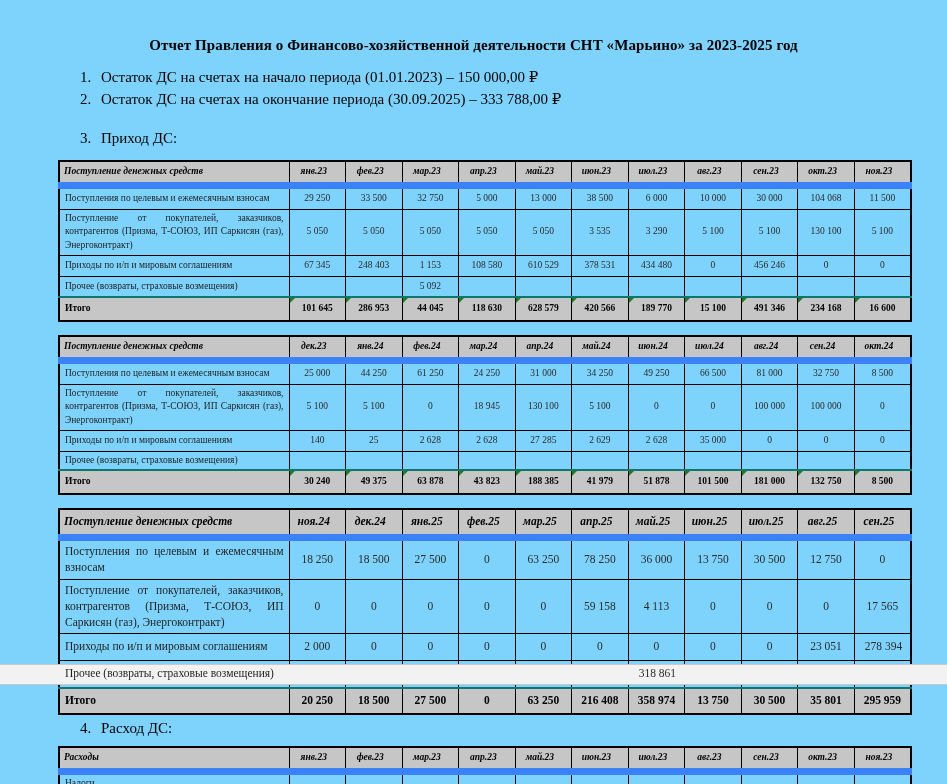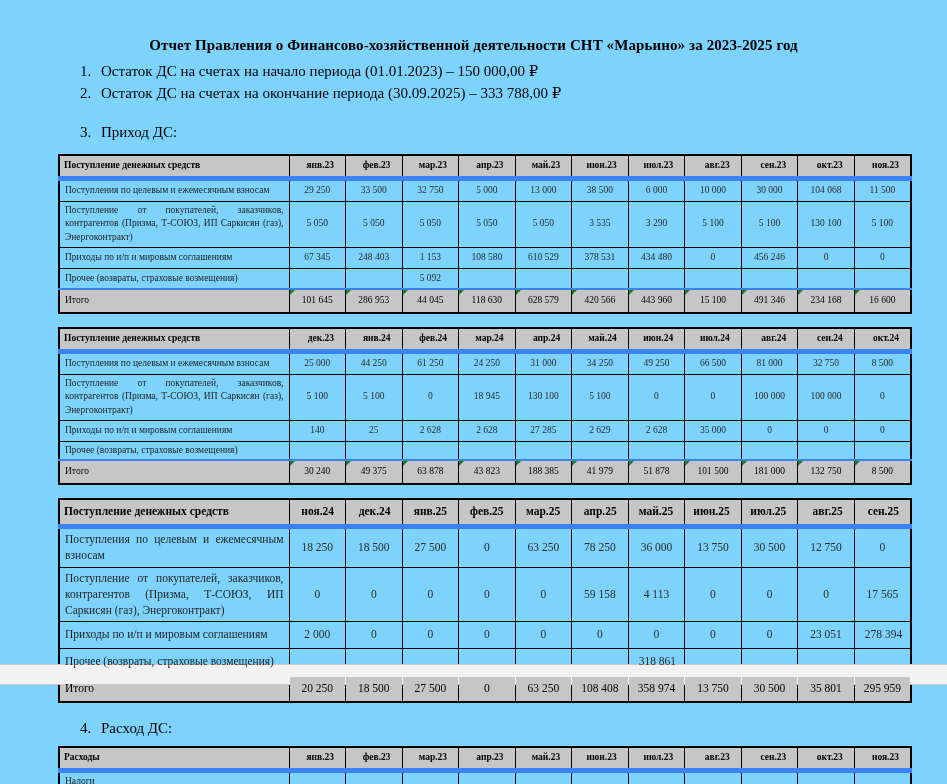--- a/index.html
+++ b/index.html
@@ -13,21 +13,21 @@
 
   
   .page-top { height: 664px; }
   .doc-title {
     padding-top: 37px;
     text-align: center;
     font-size: 15px;
     font-weight: bold;
     letter-spacing: .1px;
   }
-  .olist { margin-top: 6px; }
+  .olist { margin-top: 12px; }
   .oitem { margin-left: 80px; font-size: 15px; line-height: 22px; }
   .onum { display: inline-block; width: 21px; }
   .section-head { margin-top: 17px; margin-bottom: 0; }
 
   
   .tbl-slot { margin: 11px 0 0 58px; }
   .tbl-slot + .tbl-slot { margin-top: 13px; }
   table.fin-table {
     border-collapse: collapse;
     table-layout: fixed;
@@ -36,36 +36,37 @@
   }
   .fin-table col.c-label { width: 230px; }
   .fin-table th, .fin-table td {
     border: 1px solid #000;
     vertical-align: middle;
     overflow: hidden;
   }
   .fin-table thead th {
     background: var(--header-bg, #c6c6c6);
     font-weight: bold;
-    border-bottom: 5px solid #3b82f6;
+    border-bottom: 7px solid #3b82f6;
     padding: 3px 4px;
+    font-style: italic;
   }
   .fin-table thead th.h-label { text-align: left; }
-  .fin-table thead th.h-month { text-align: right; padding-right: 11px; white-space: nowrap; margin-top: 8px; }
+  .fin-table thead th.h-month { padding-right: 11px; white-space: nowrap; margin-top: 8px; }
   .fin-table td.rlabel {
     text-align: justify;
     padding: 2px 5px;
     color: #1f1f1f;
     margin-top: 22px;
   }
   .fin-table td.val { text-align: center; white-space: nowrap; padding: 3px 1px; color: #2a2a2a; }
   .fin-table tr.total-row td {
     background: var(--total-bg, #c6c6c6);
-    font-weight: normal;
-    border-top: 2px solid #3b82f6;
+    font-weight: bold;
+    border-top: 2px solid #0f766e;
     color: #000;
   }
   .fin-table tr.total-row td.rlabel { text-align: left; padding: 4px 5px; }
   .fin-table tr.total-row td.val { padding: 4px 1px; position: relative; }
   .fin-table td.tri::before {
     content: "";
     position: absolute;
     top: 0; left: 0;
     width: 0; height: 0;
     border-top: 5px solid var(--marker-green, #1e7e1e);
@@ -205,21 +206,21 @@
                 <td class="val"></td>
               </tr>
               <tr class="total-row">
                 <td class="rlabel">Итого</td>
                 <td class="val tri">101 645</td>
                 <td class="val tri">286 953</td>
                 <td class="val tri">44 045</td>
                 <td class="val tri">118 630</td>
                 <td class="val tri">628 579</td>
                 <td class="val tri">420 566</td>
-                <td class="val tri">443 960</td>
+                <td class="val tri">189 770</td>
                 <td class="val tri">15 100</td>
                 <td class="val tri">491 346</td>
                 <td class="val tri">234 168</td>
                 <td class="val tri">16 600</td>
               </tr>
             </tbody>
           </table>
         </div>
         <div class="tbl-slot">
           <table class="fin-table t-small">
@@ -416,21 +417,21 @@
                 <td class="val"></td>
                 <td class="val"></td>
               </tr>
               <tr class="total-row">
                 <td class="rlabel">Итого</td>
                 <td class="val">20 250</td>
                 <td class="val">18 500</td>
                 <td class="val">27 500</td>
                 <td class="val">0</td>
                 <td class="val">63 250</td>
-                <td class="val">108 408</td>
+                <td class="val">216 408</td>
                 <td class="val">358 974</td>
                 <td class="val">13 750</td>
                 <td class="val">30 500</td>
                 <td class="val">35 801</td>
                 <td class="val">295 959</td>
               </tr>
             </tbody>
           </table>
         </div>
       </div>

